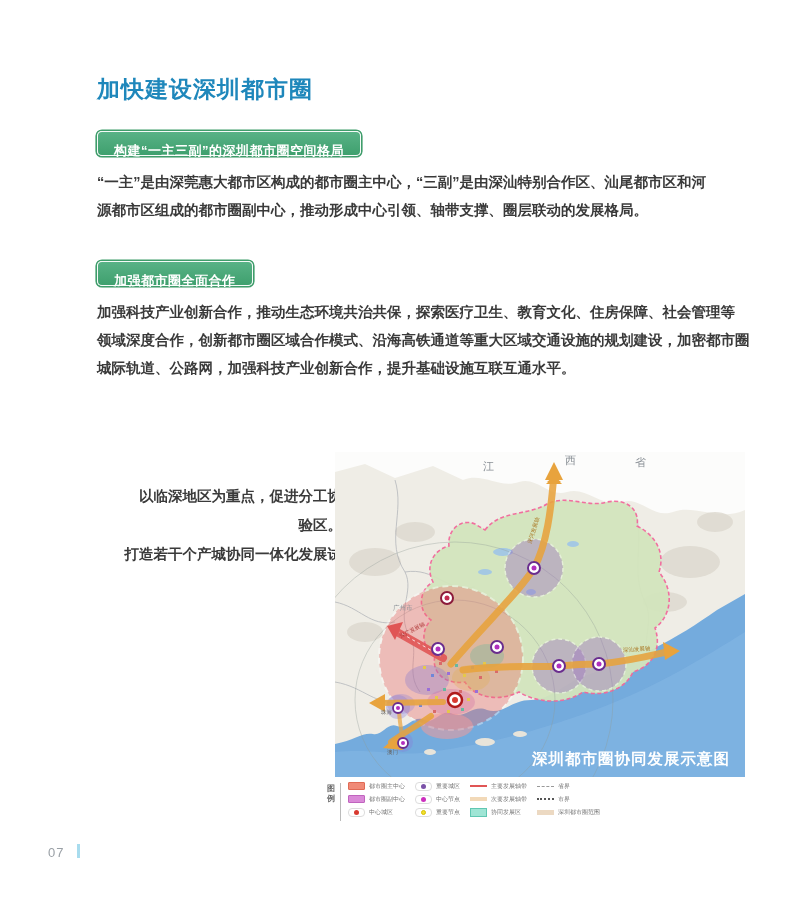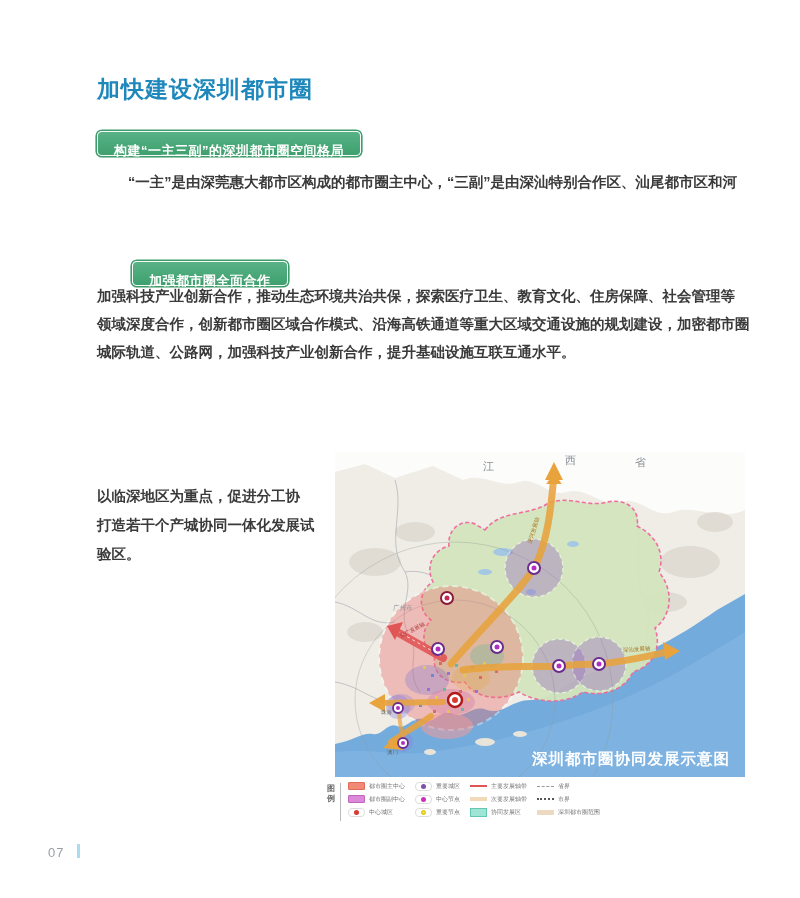--- a/index.html
+++ b/index.html
@@ -14,29 +14,29 @@
   .ribbon {
     position:absolute; height:25px; line-height:22px;
     padding:8px 16px; border-radius:5px;
     background:linear-gradient(180deg,#58b286 0%, #3fa06e 100%);
     border:1px solid rgba(255,255,255,0.95);
     box-shadow:0 0 0 1.6px #3f9d6b, 0 1px 2px rgba(0,0,0,0.15);
     color:#ffffff; font-size:13px; font-weight:bold; letter-spacing:0.5px;
     white-space:nowrap;
   }
   .ribbon-1 { left:97px; top:131px; }
-  .ribbon-2 { left:97px; top:261px;margin-left:35px; }
+  .ribbon-2 { left:97px; top:261px; }
   .ribbon-3 { left:97px; top:446px; }
 
   .para { position:absolute; color:#3a3a3a; font-size:14.5px; font-weight:600; }
   .para .line { line-height:28px; white-space:nowrap; }
-  .para-1 { left:97px; top:168px; width:640px;text-align:right; }
-  .para-2 { left:97px; top:282px; width:650px; }
+  .para-1 { left:97px; top:168px; width:640px; }
+  .para-2 { left:97px; top:298px; width:650px; }
   .para-3 { left:97px; top:482px; width:245px; }
-  .para-3 .line { line-height:29px; }
+  .para-3 .line { line-height:29px;text-align:right; }
 
   .map-wrap { position:absolute; left:335px; top:452px; width:410px; height:325px; }
   .map-wrap svg { display:block; }
 
   
   .legend { position:absolute; left:327px; top:781px; width:430px; height:48px; display:flex; align-items:flex-start; }
   .legend-title { display:flex; flex-direction:column; align-items:center; margin-top:3px; margin-right:5px; }
   .legend-title span { font-size:8px; color:#666; line-height:10px; font-weight:bold; }
   .legend-divider { width:1px; height:38px; background:#bbb; margin:2px 7px 0 0; }
   .legend-cols { display:flex; gap:10px; }
@@ -69,33 +69,34 @@
 </head>
 <body>
 
 <div class="page">
 
   <div class="doc-title">加快建设深圳都市圈</div>
 
   <div class="ribbon ribbon-1">构建“一主三副”的深圳都市圈空间格局</div>
   <div class="para para-1">
     <div class="line">“一主”是由深莞惠大都市区构成的都市圈主中心，“三副”是由深汕特别合作区、汕尾都市区和河</div>
+    <div class="line">源都市区组成的都市圈副中心，推动形成中心引领、轴带支撑、圈层联动的发展格局。</div>
   </div>
 
   <div class="ribbon ribbon-2">加强都市圈全面合作</div>
   <div class="para para-2">
     <div class="line">加强科技产业创新合作，推动生态环境共治共保，探索医疗卫生、教育文化、住房保障、社会管理等</div>
     <div class="line">领域深度合作，创新都市圈区域合作模式、沿海高铁通道等重大区域交通设施的规划建设，加密都市圈</div>
     <div class="line">城际轨道、公路网，加强科技产业创新合作，提升基础设施互联互通水平。</div>
   </div>
 
   <div class="para para-3">
     <div class="line">以临深地区为重点，促进分工协</div>
+    <div class="line">验区。</div>
     <div class="line">打造若干个产城协同一体化发展试</div>
-    <div class="line">验区。</div>
   </div>
 
   <div class="map-wrap">
     <svg width="410" height="325" viewBox="0 0 410 325">
 
       <rect x="0" y="0" width="410" height="325" fill="#efede6"></rect>
 
       <path d="M0,0 H410 V58 C385,70 360,52 338,60 C318,67 305,44 288,50 C268,57 252,34 232,40 C214,46 202,24 184,30 C164,37 148,20 128,28 L98,14 L60,26 L30,12 L0,20 Z" fill="#fcfcfb"></path>
 
       <g fill="#ddd9cf" opacity="0.8">

